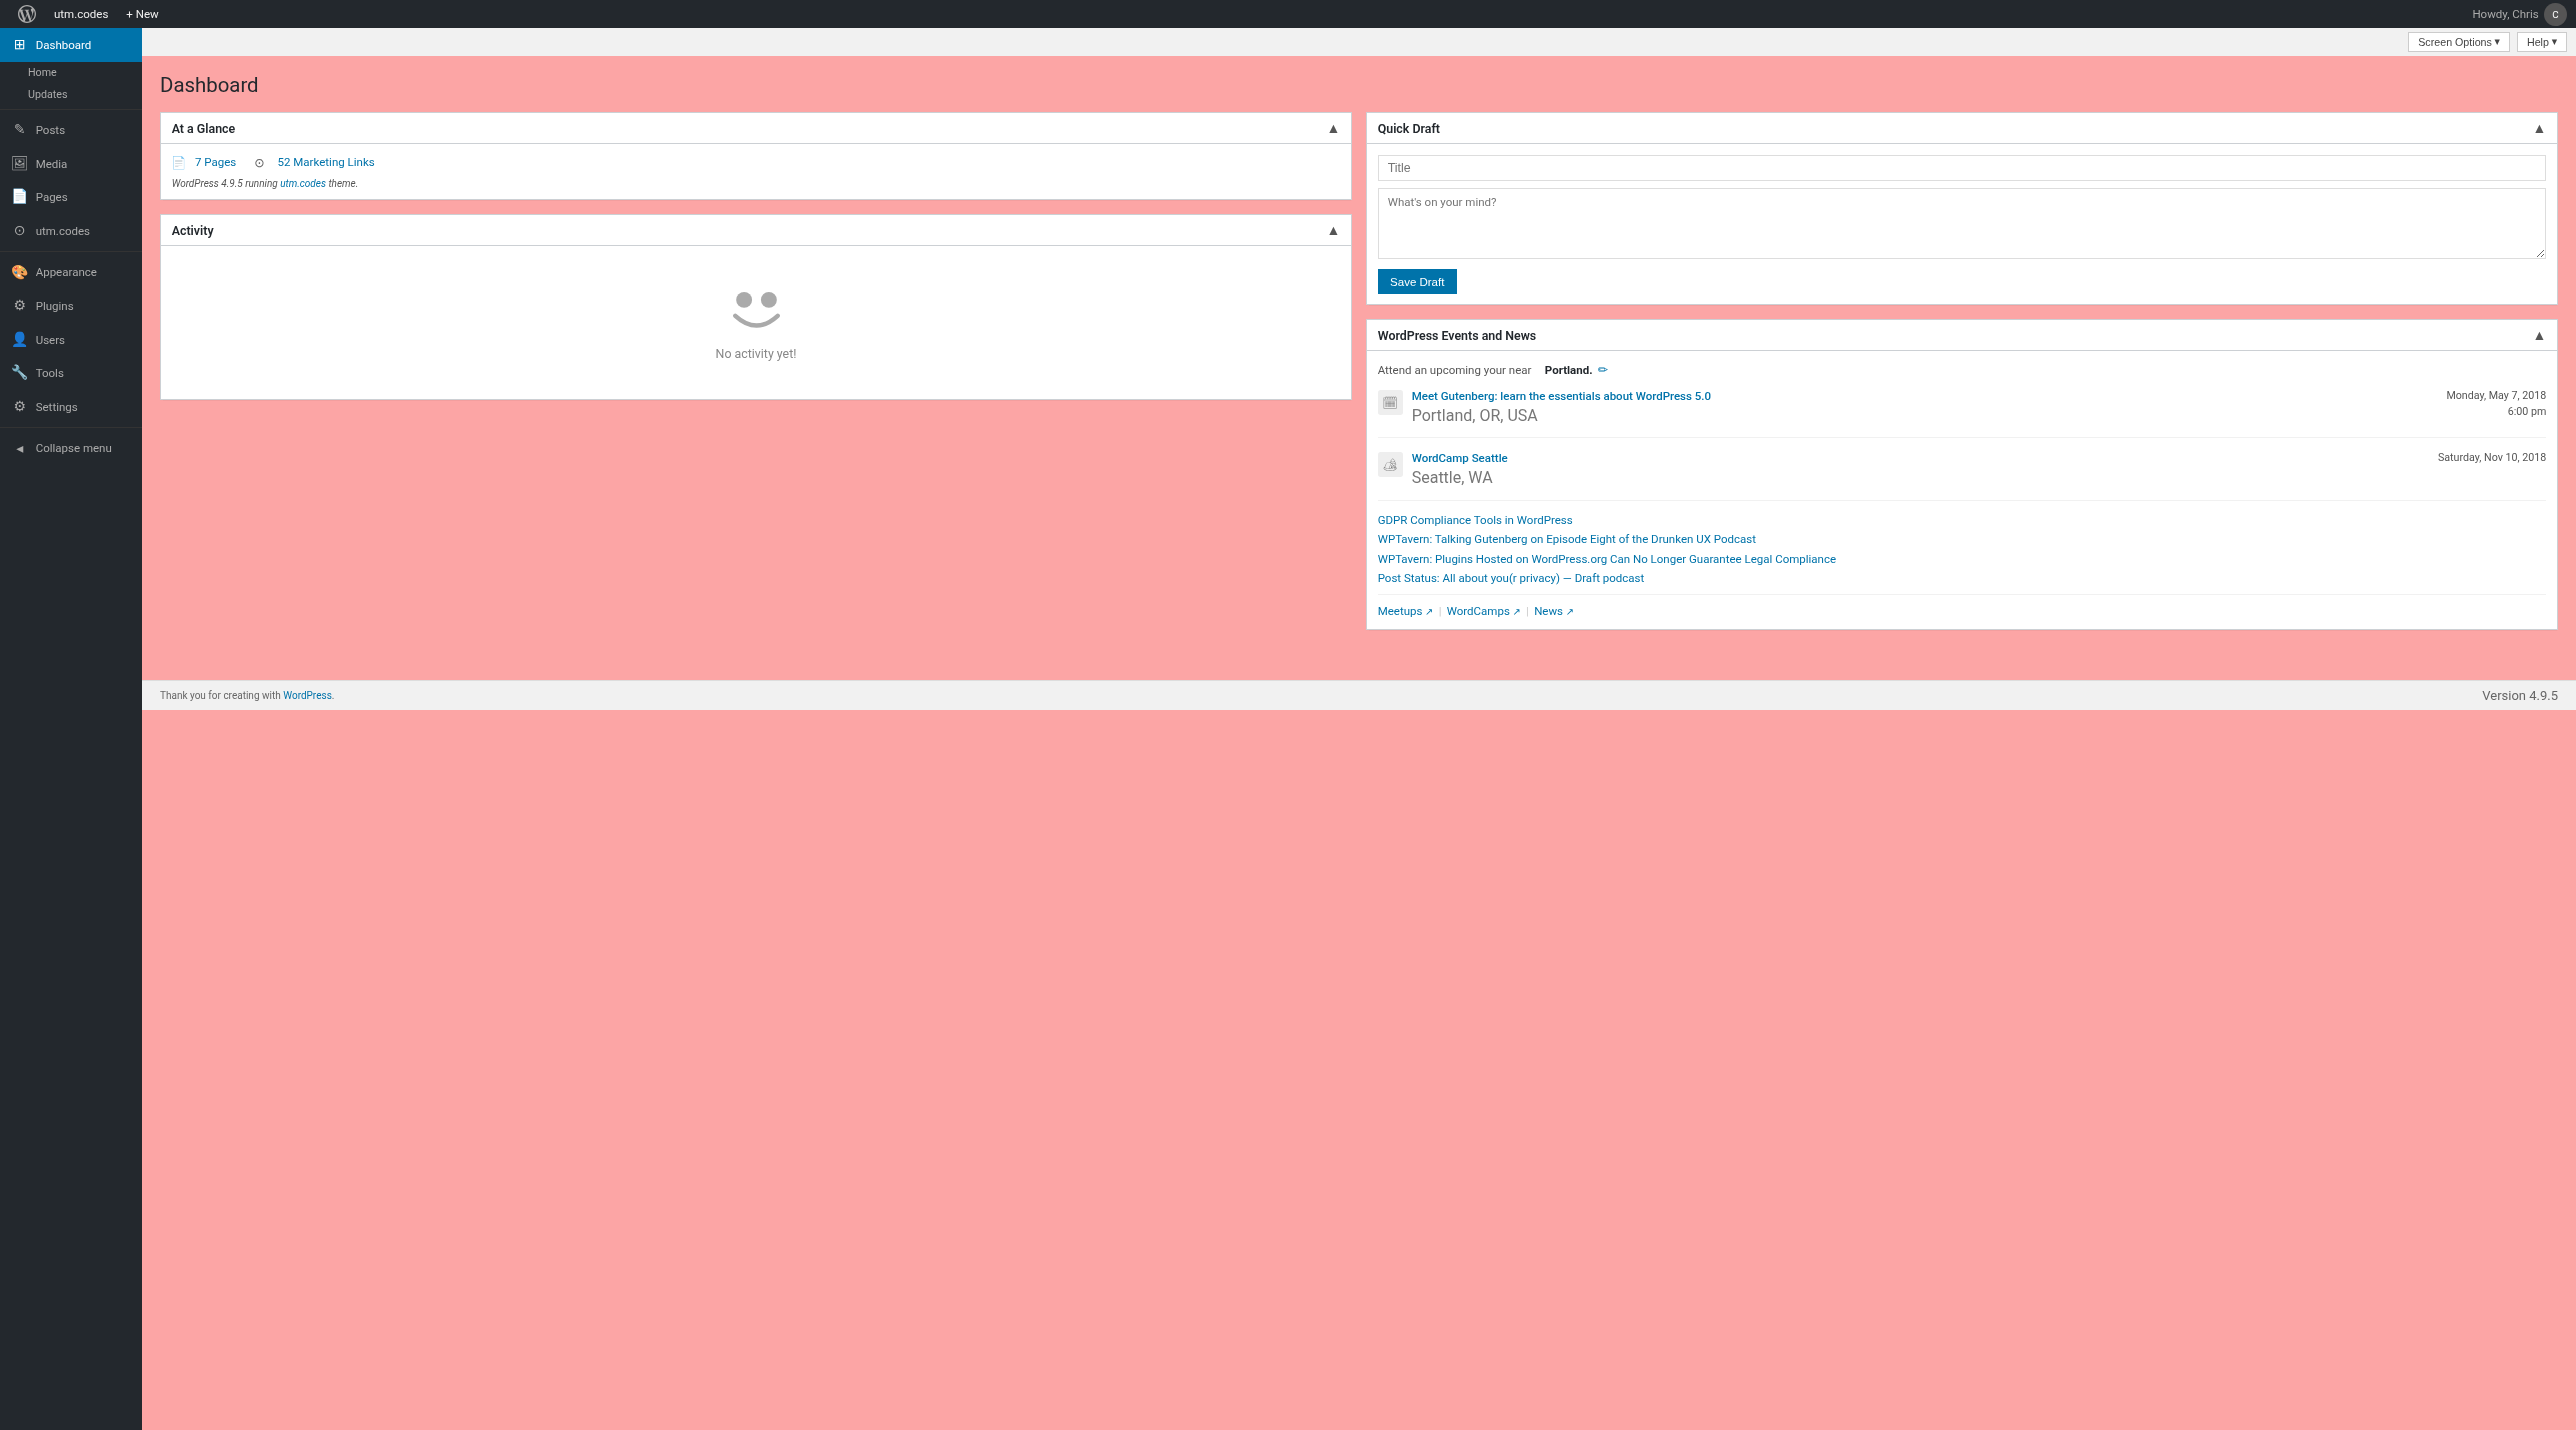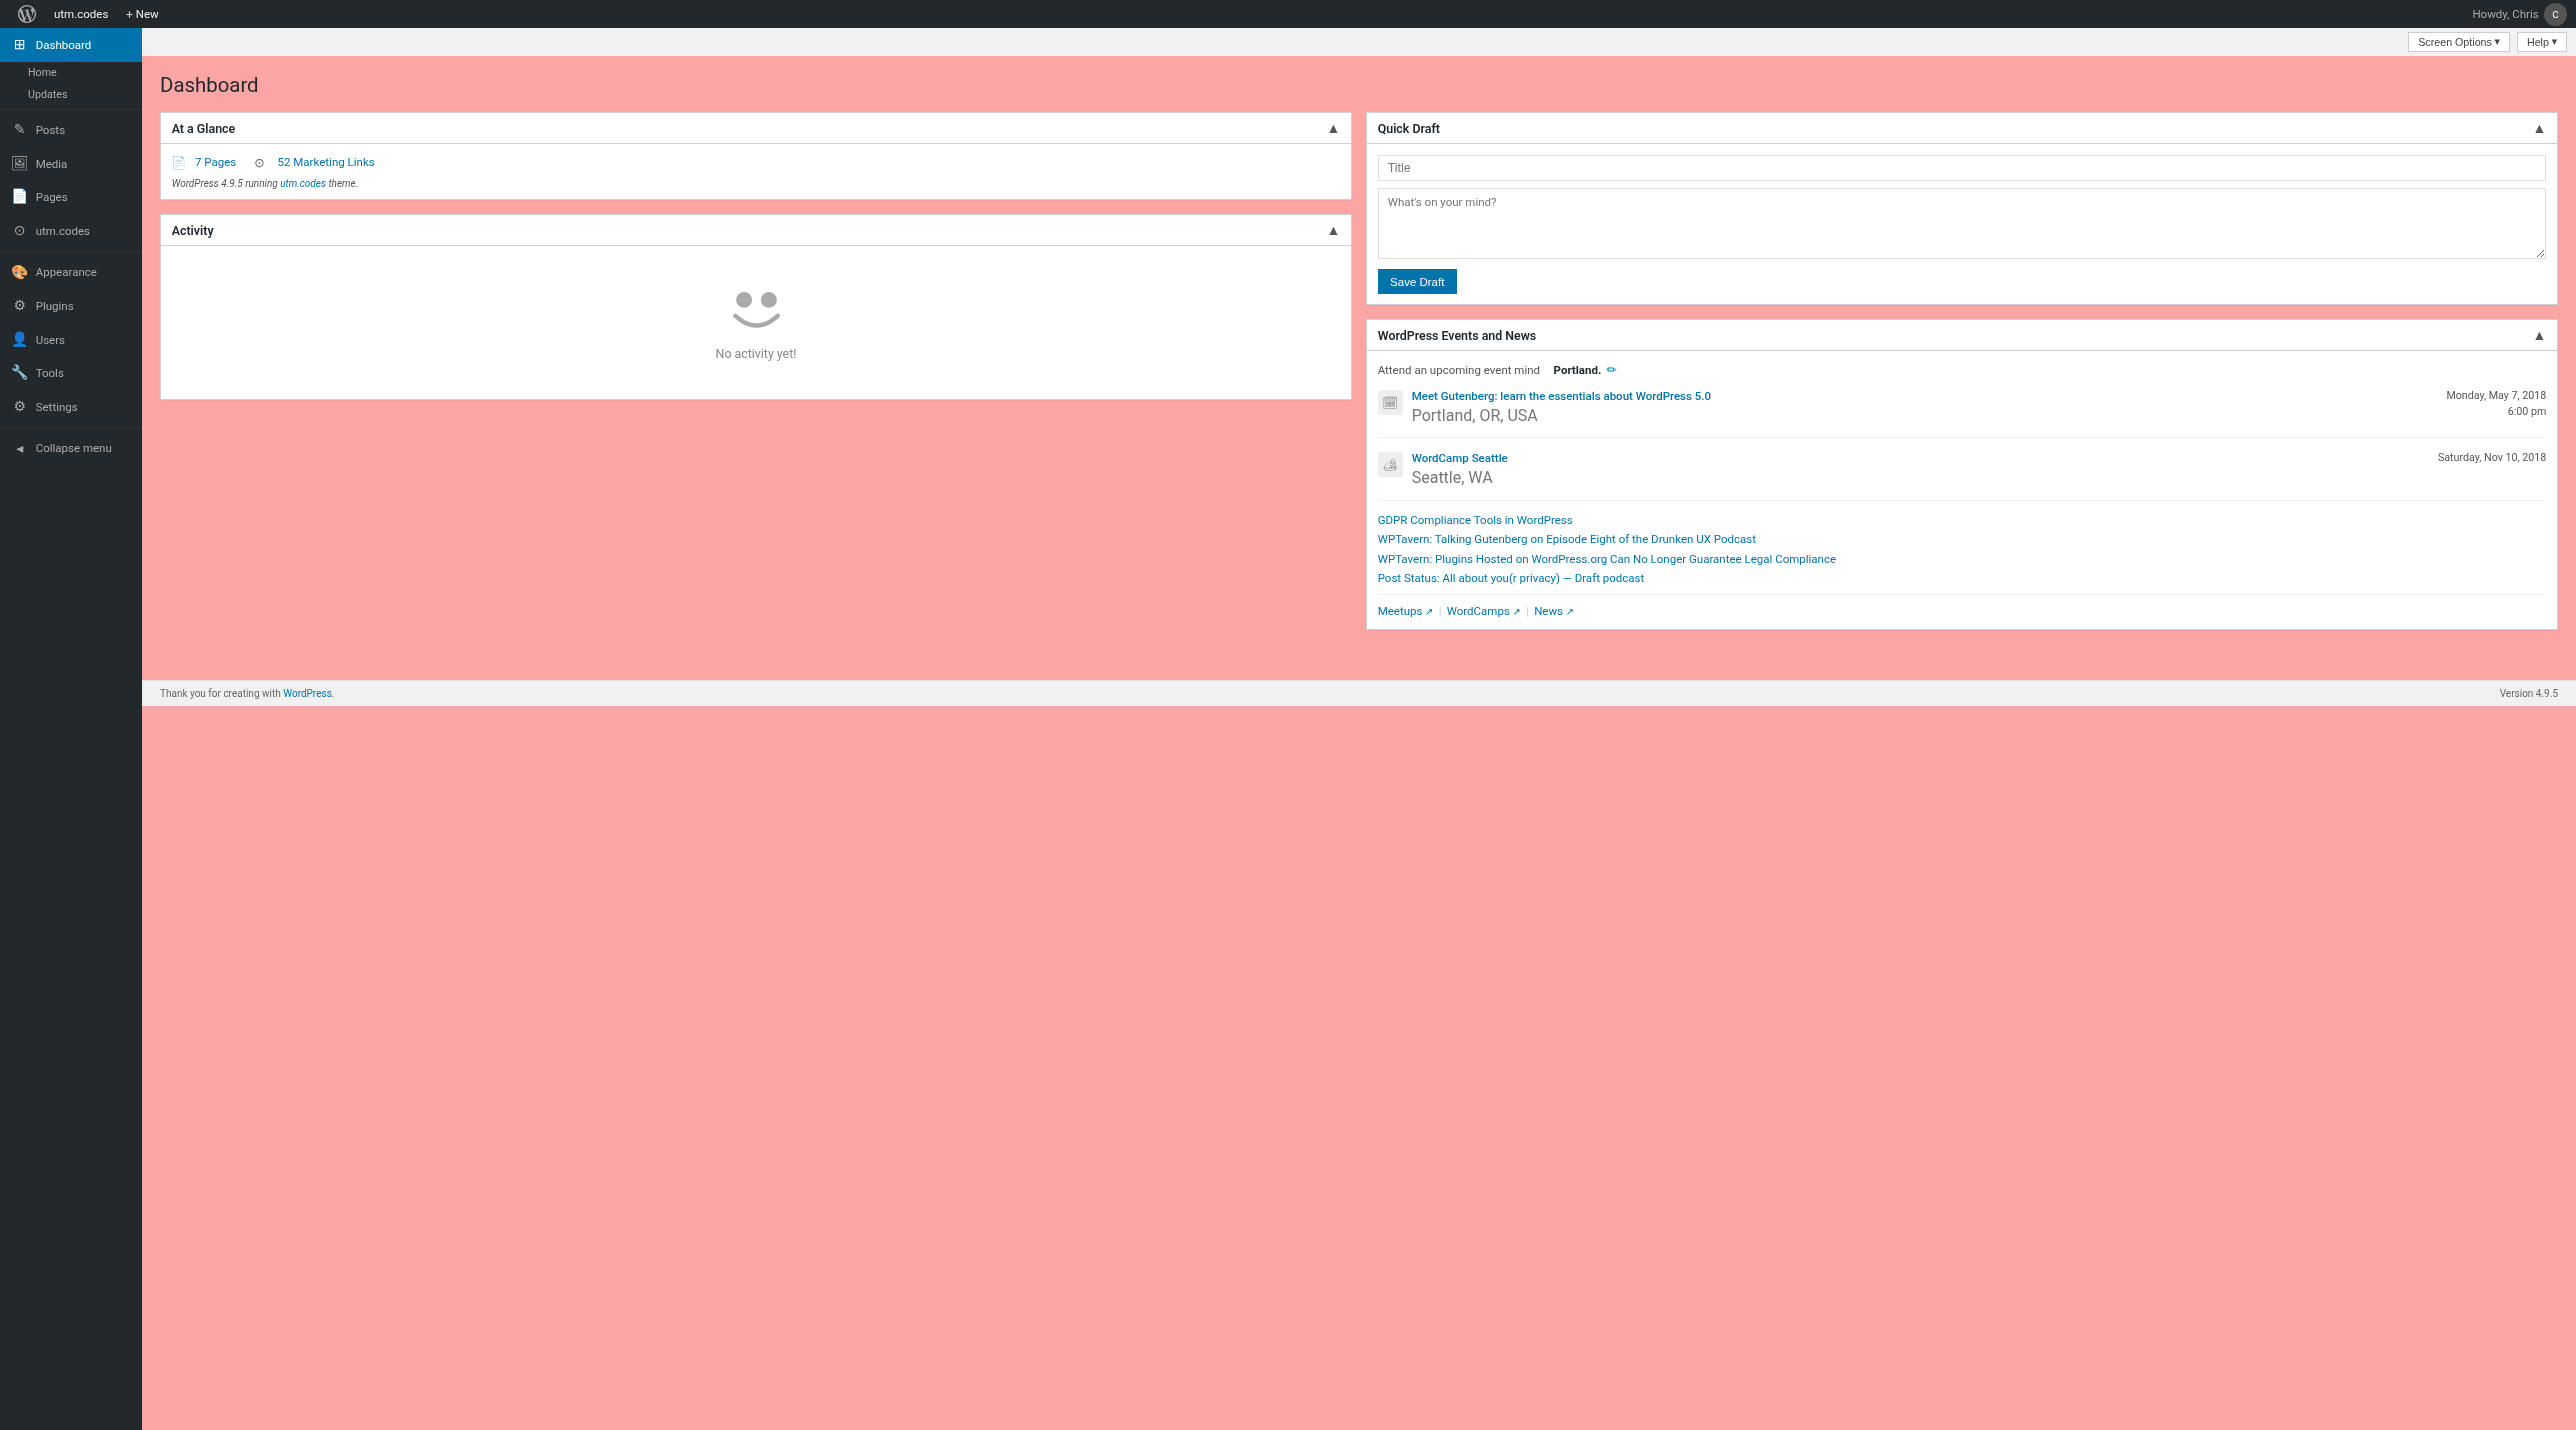--- a/index.html
+++ b/index.html
@@ -250,21 +250,21 @@
       padding: 7px 18px;
       display: flex;
       justify-content: space-between;
       align-items: center;
       border-top: 0.9px solid #ddd;
       background: #f1f1f1;
       margin-top: 18px;
     }
     #wpfooter .footer-left { font-size: 10px; color: #666; }
     #wpfooter .footer-left a { color: #0073aa; text-decoration: none; }
-    #wpfooter .footer-right { font-size: 10px; color: #666; }
+    #wpfooter .footer-right { font-size: 13px; color: #666; }
   </style>
 </head>
 <body>
 
 <div id="wpadminbar">
   <div class="ab-left">
     <div class="ab-item">
       <svg viewBox="0 0 20 20" fill="#aaa" width="18" height="18">
         <path d="M10 0C4.477 0 0 4.477 0 10s4.477 10 10 10 10-4.477 10-10S15.523 0 10 0zM1.5 10c0-1.232.253-2.4.707-3.463l3.9 10.684A8.5 8.5 0 011.5 10zm8.5 8.5a8.46 8.46 0 01-2.41-.35l2.56-7.44 2.625 7.19a.466.466 0 00.035.068A8.47 8.47 0 0110 18.5zm1.172-12.418c.51-.027.97-.081.97-.081.456-.054.402-.723-.054-.696 0 0-1.372.108-2.259.108-.832 0-2.232-.108-2.232-.108-.457-.027-.511.669-.054.696 0 0 .432.054.888.081l1.32 3.613-1.854 5.559-3.083-9.172c.51-.027.97-.081.97-.081.456-.054.402-.723-.054-.696 0 0-1.372.108-2.26.108a9.01 9.01 0 00-.218.003A8.502 8.502 0 0110 1.5c2.276 0 4.35.894 5.888 2.35a3.624 3.624 0 00-.235-.008c-.832 0-1.422.724-1.422 1.5 0 .696.402 1.285.83 1.982.321.563.697 1.285.697 2.33 0 .723-.277 1.562-.643 2.73l-.843 2.816-3.1-9.218zm3.004 10.528l2.606-7.527c.487-1.218.65-2.19.65-3.057 0-.314-.02-.605-.058-.878A8.497 8.497 0 0118.5 10a8.47 8.47 0 01-3.824 7.11z"></path>
       </svg>
@@ -422,21 +422,21 @@
             </div>
           </div>
 
           <div class="metabox">
             <div class="metabox-header">
               <h3>WordPress Events and News</h3>
               <span class="metabox-toggle">▲</span>
             </div>
             <div class="metabox-body">
               <div class="events-intro">
-                <span>Attend an upcoming event mind</span>&nbsp;<strong>Portland.</strong>
+                <span>Attend an upcoming your near</span>&nbsp;<strong>Portland.</strong>
                 <span class="edit-icon">✏</span>
               </div>
 
               <div class="event-item">
                 <div class="event-icon">🗓</div>
                 <div class="event-details">
                   <a href="#">Meet Gutenberg: learn the essentials about WordPress 5.0</a>
                   <div class="event-location">Portland, OR, USA</div>
                 </div>
                 <div class="event-date">

